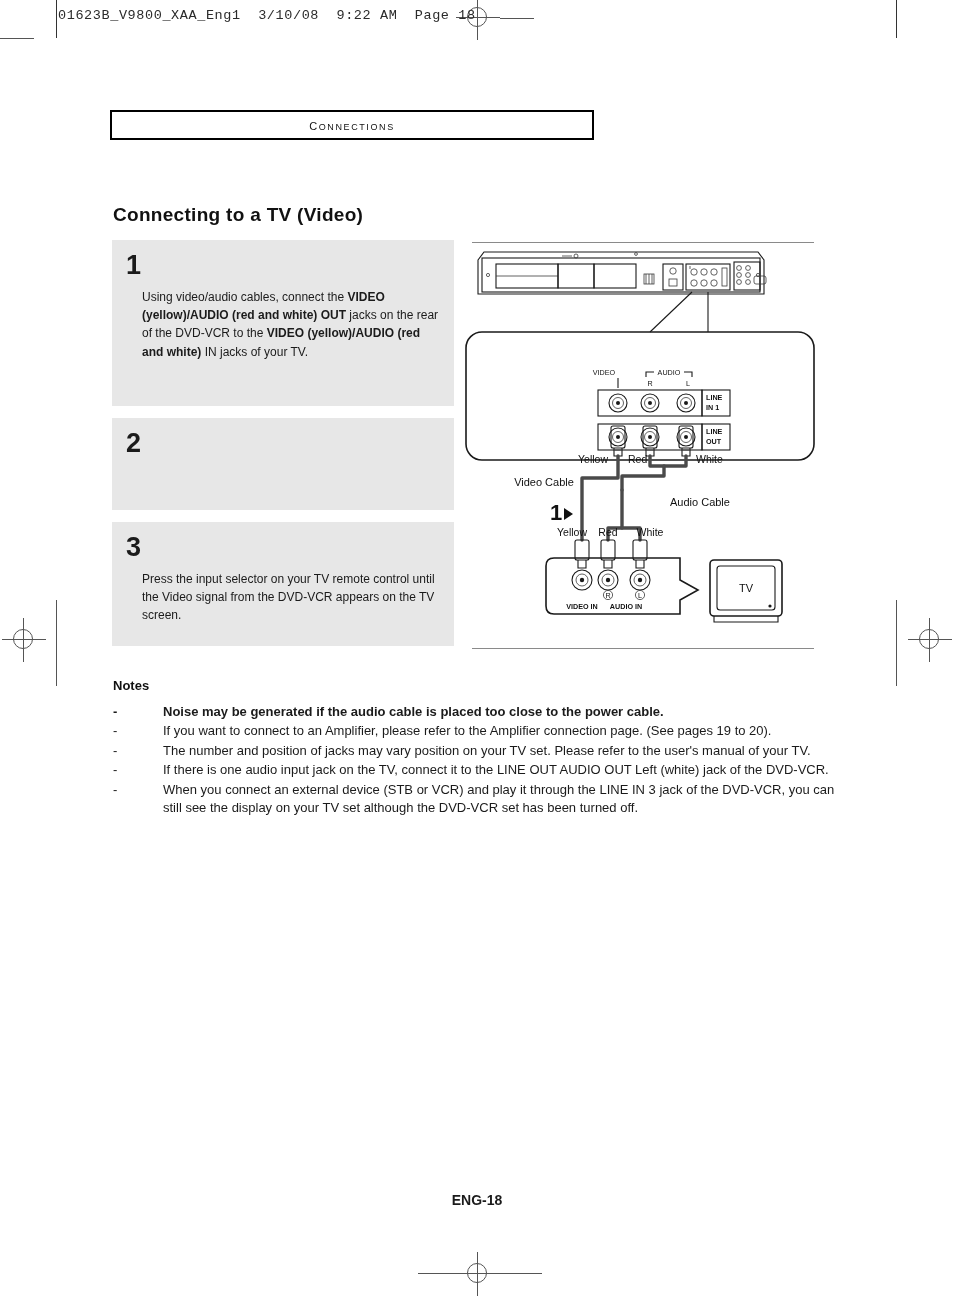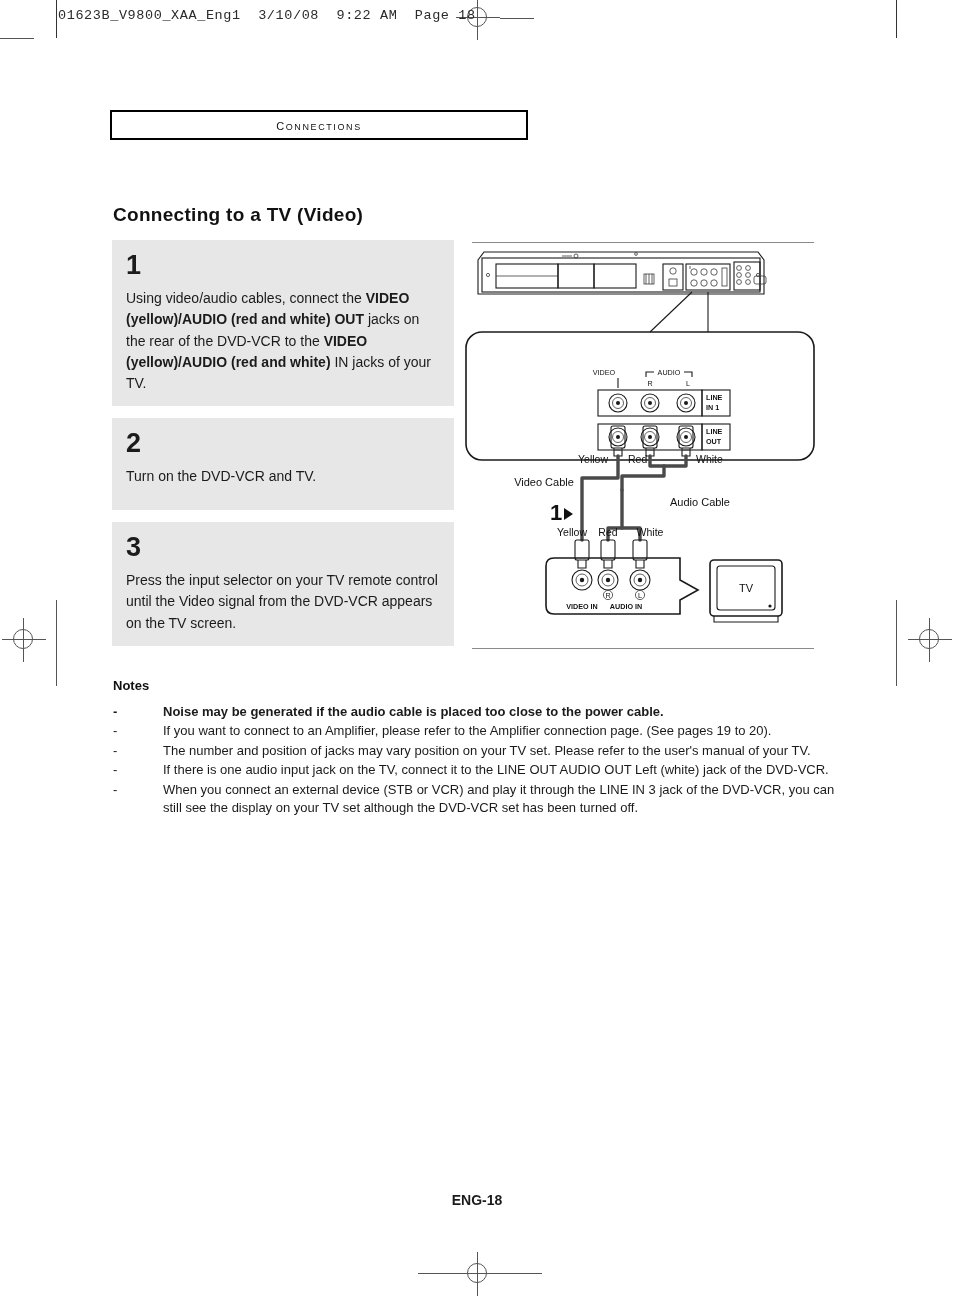--- a/index.html
+++ b/index.html
@@ -67,21 +67,21 @@
     color: #2b2b2b;
     white-space: pre;
     text-align: center;
   }
 
   
   .chapter-box {
     position: absolute;
     left: 110px;
     top: 110px;
-    width: 418px;
+    width: 484px;
     height: 30px;
     border: 2px solid #000;
     box-sizing: border-box;
     display: flex;
     align-items: center;
     justify-content: center;
   }
   .chapter-text {
     font-size: 13px;
     font-variant: small-caps;
@@ -113,23 +113,24 @@
     padding: 12px 14px 14px 14px;
   }
   .step-num {
     font-size: 27px;
     font-weight: bold;
     line-height: 1;
     color: #1b1b1b;
     margin-bottom: 9px;
   }
   .step-body {
-    font-size: 14px;
+    font-size: 12px;
     line-height: 1.52;
     color: #1b1b1b;
+    margin-left: 16px;
   }
   .step-body b { font-weight: bold; }
   #step1 { top: 240px; height: 166px; }
   #step2 { top: 418px; height: 92px; }
   #step3 { top: 522px; height: 124px; }
 
   
   .diagram {
     position: absolute;
     left: 458px;
@@ -233,21 +234,20 @@
 
   <div class="page-title">Connecting to a TV (Video)</div>
 
   <div class="step" id="step1">
     <div class="step-num">1</div>
     <div class="step-body"><span>Using video/audio cables, connect the </span><b>VIDEO (yellow)/AUDIO (red and white) OUT</b><span> jacks on the rear of the DVD-VCR to the </span><b>VIDEO (yellow)/AUDIO (red and white)</b><span> IN jacks of your TV.</span></div>
   </div>
 
   <div class="step" id="step2">
     <div class="step-num">2</div>
-    <div class="step-body"><span>Turn on the DVD-VCR and TV.</span></div>
   </div>
 
   <div class="step" id="step3">
     <div class="step-num">3</div>
     <div class="step-body"><span>Press the input selector on your TV remote control until the Video signal from the DVD-VCR appears on the TV screen.</span></div>
   </div>
 
   <div class="diagram">
     <div class="diag-rule top"></div>
     <div class="diag-rule bot"></div>

